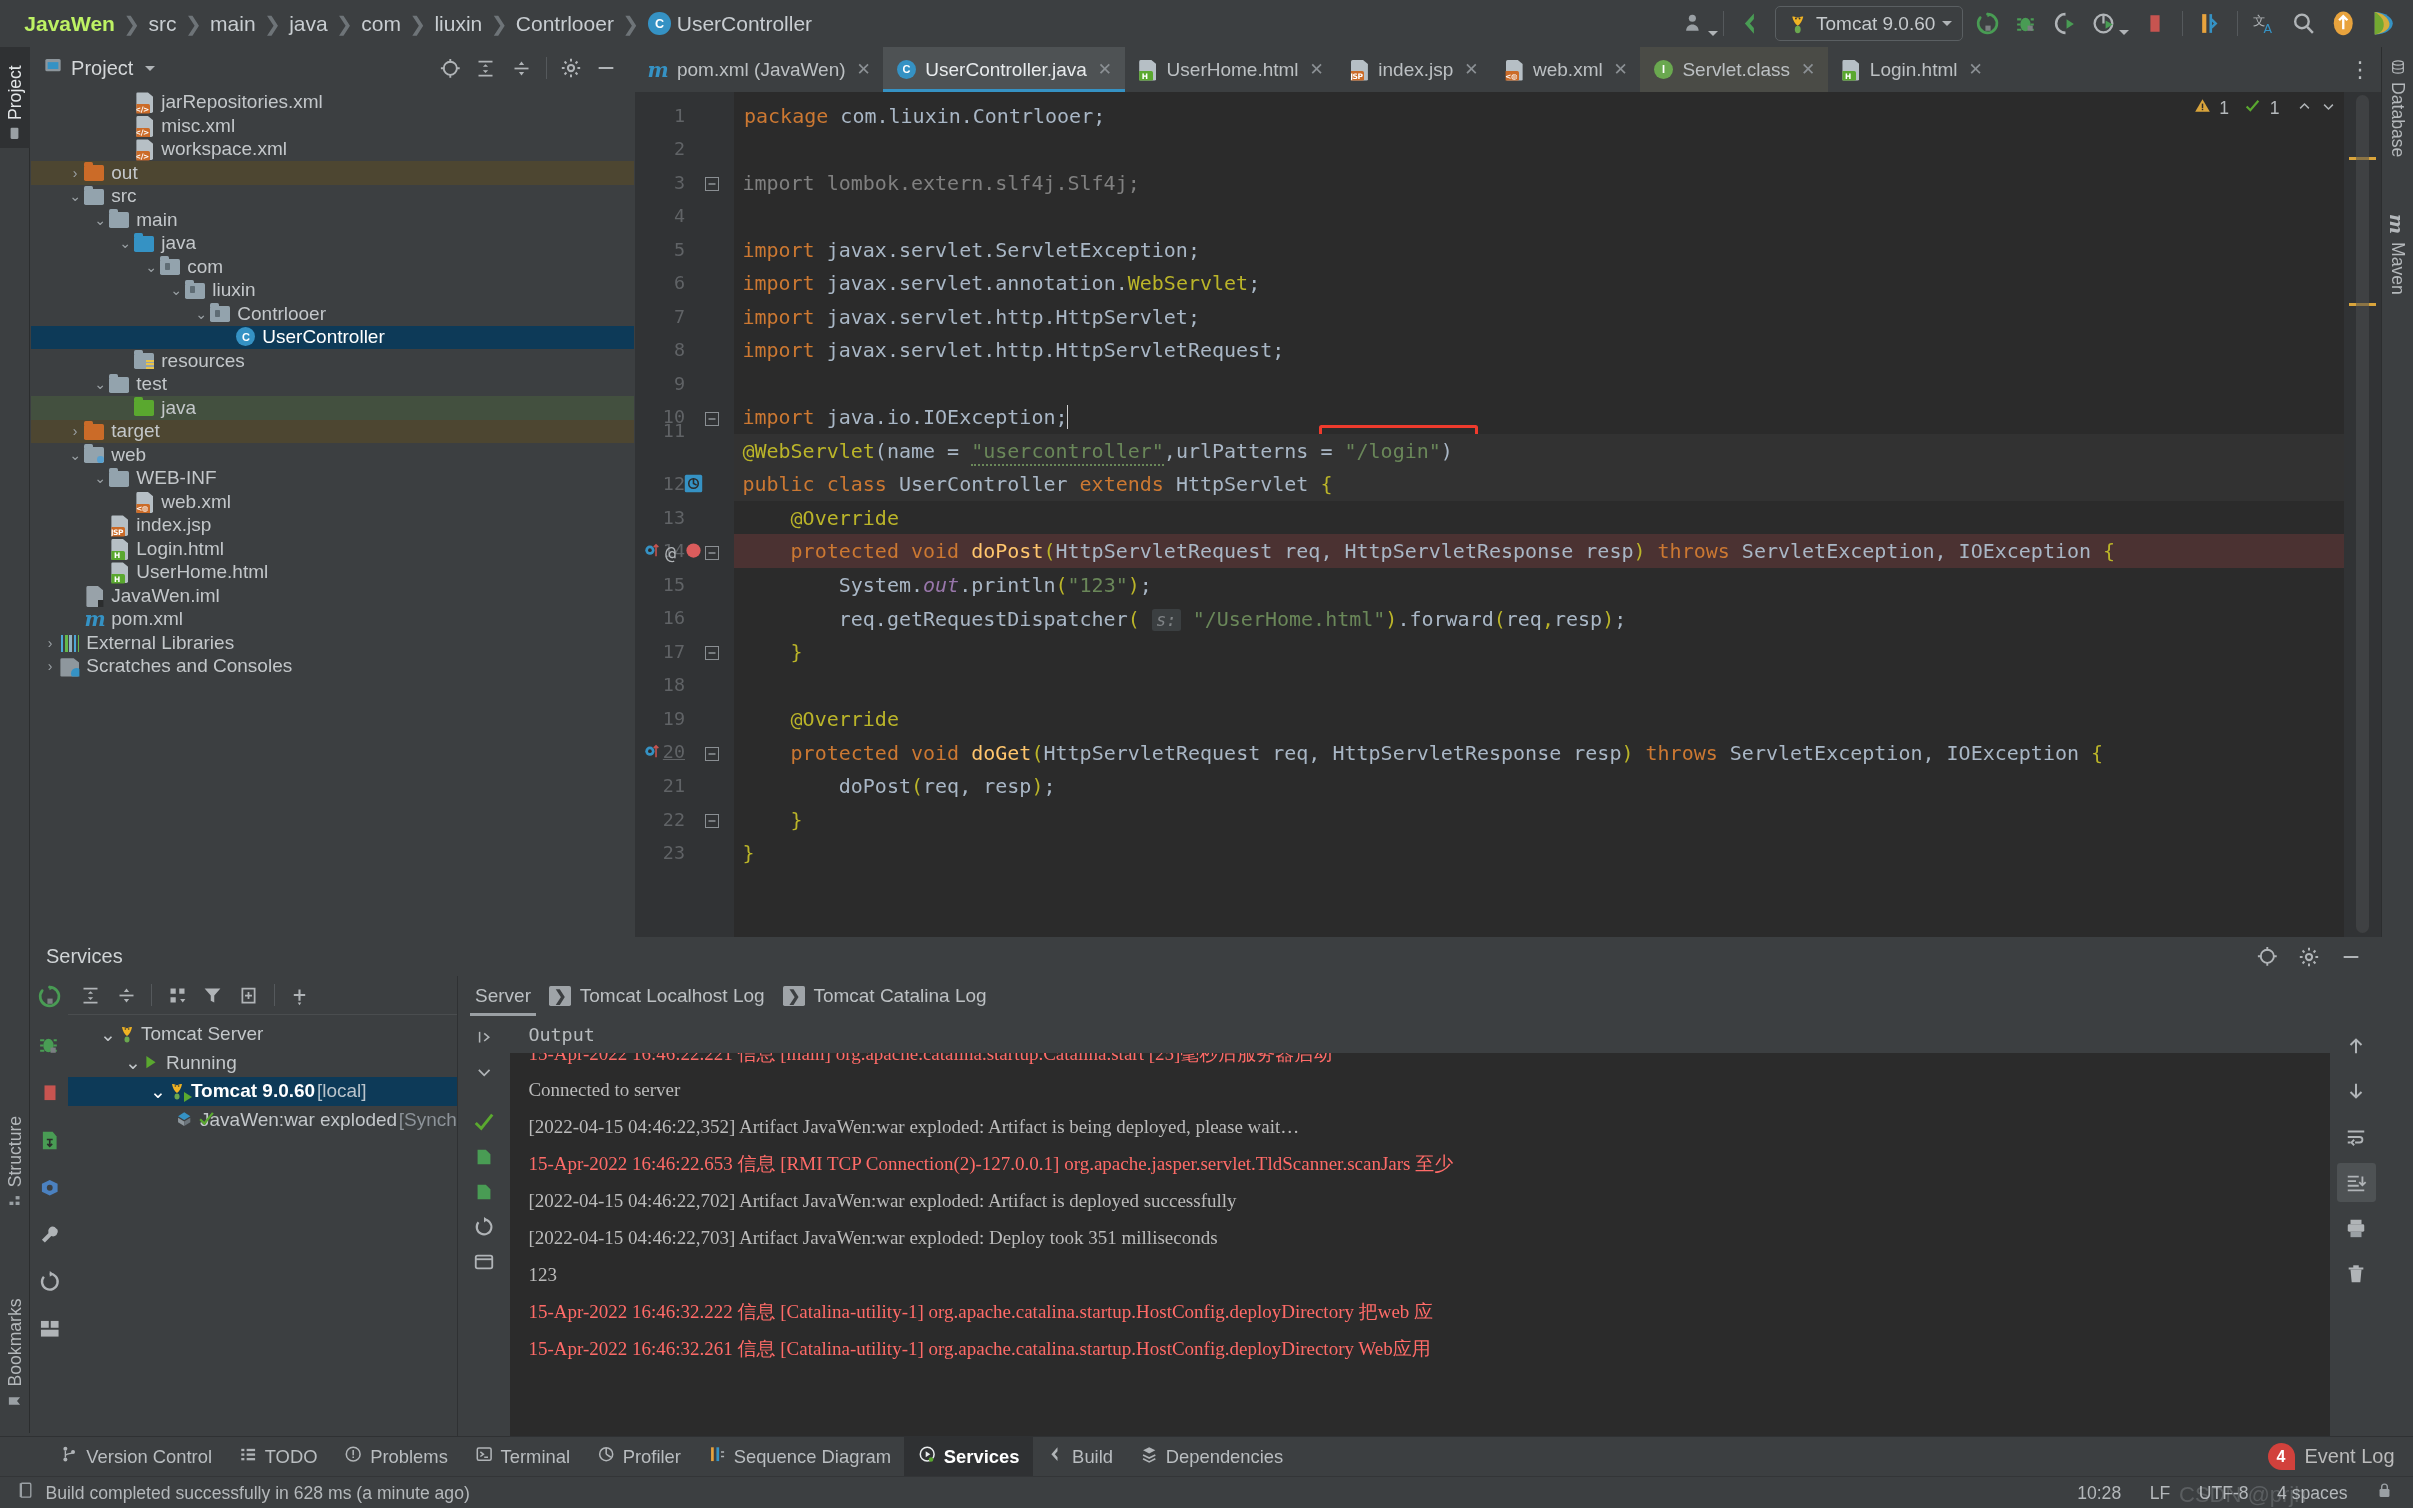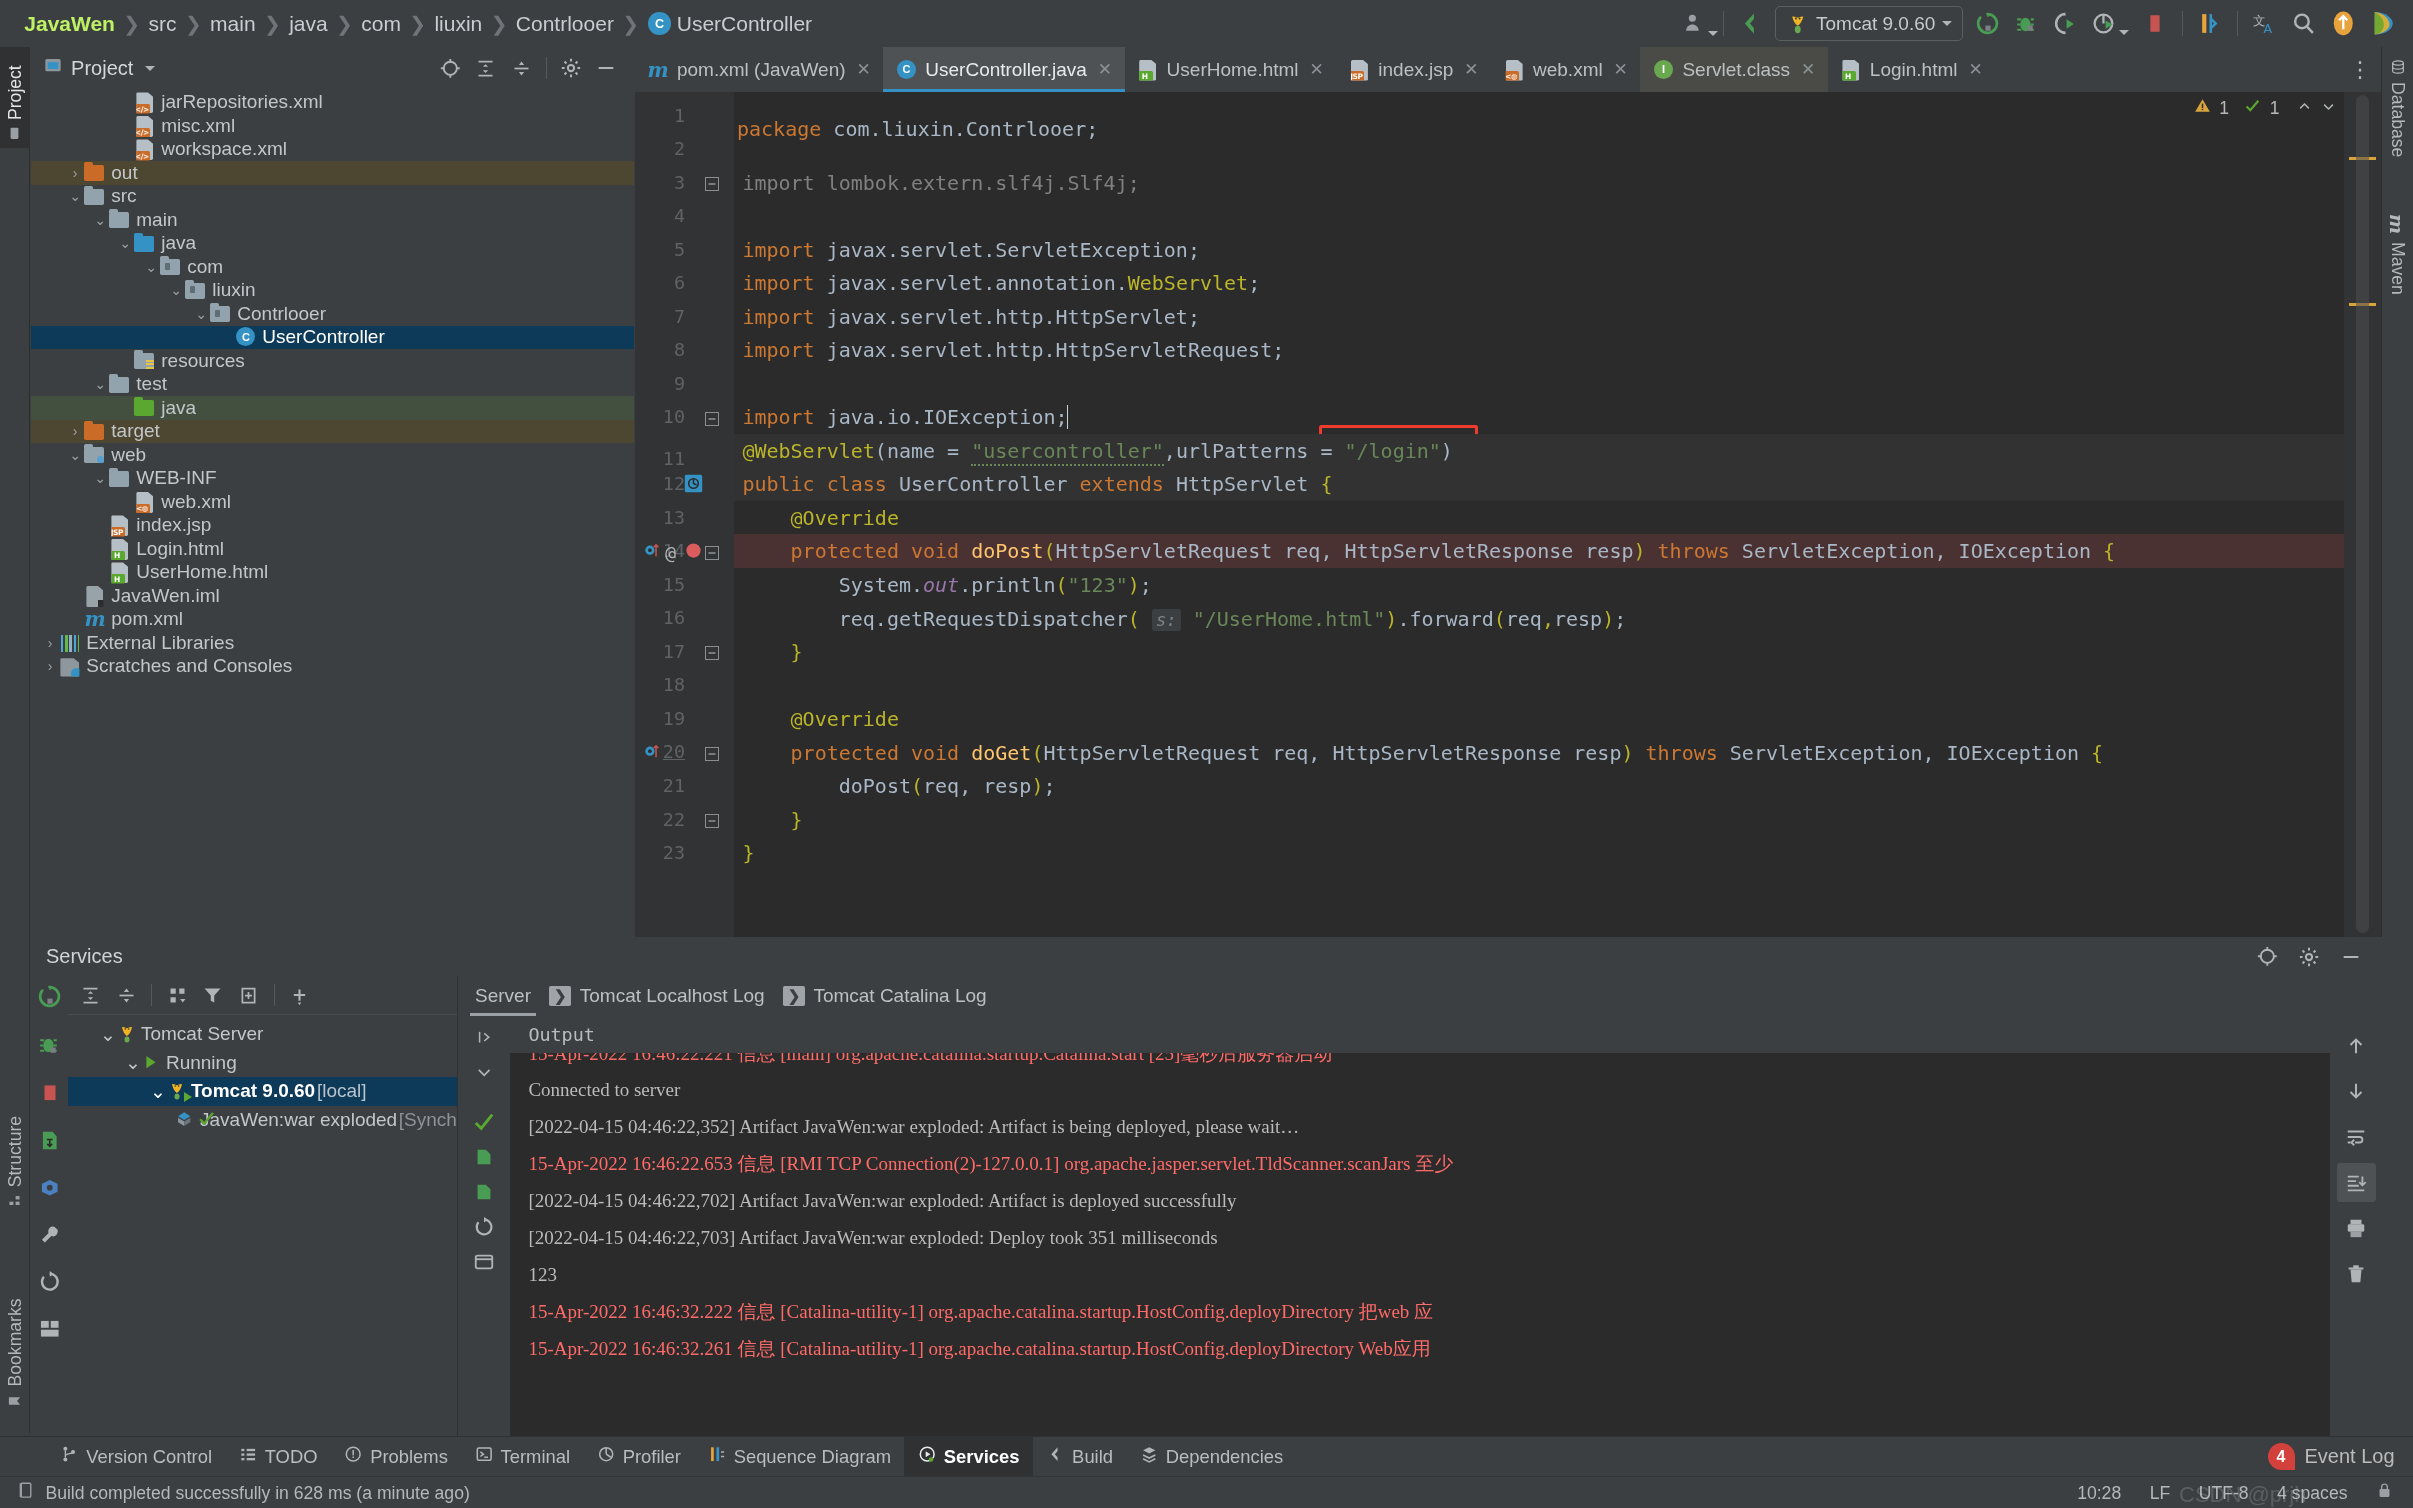--- a/index.html
+++ b/index.html
@@ -683,21 +683,21 @@
         <div class="ln" style="top: 12.6px;">1</div>
         <div class="ln" style="top: 46px;">2</div>
         <div class="ln" style="top: 80px;">3</div>
         <div class="ln" style="top: 113px;">4</div>
         <div class="ln" style="top: 147px;">5</div>
         <div class="ln" style="top: 180px;">6</div>
         <div class="ln" style="top: 214px;">7</div>
         <div class="ln" style="top: 247px;">8</div>
         <div class="ln" style="top: 281px;">9</div>
         <div class="ln" style="top: 314px;">10</div>
-        <div class="ln" style="top: 356px;">11</div>
+        <div class="ln" style="top: 328px;">11</div>
         <div class="ln" style="top: 381px;">12</div>
         <div class="ln" style="top: 415px;">13</div>
         <div class="ln" style="top: 448px;">14</div>
         <div class="ln" style="top: 482px;">15</div>
         <div class="ln" style="top: 515px;">16</div>
         <div class="ln" style="top: 549px;">17</div>
         <div class="ln" style="top: 582px;">18</div>
         <div class="ln" style="top: 616px;">19</div>
         <div class="ln" style="top: 649px; text-decoration: underline;">20</div>
         <div class="ln" style="top: 683px;">21</div>
@@ -745,21 +745,21 @@
             <circle cx="9" cy="12" r="6" fill="#3592c4"></circle>
             <circle cx="9" cy="12" r="2.4" fill="#2b2b2b"></circle>
             <path d="M17 20 L17 5 M14 8 L17 5 L20 8" stroke="#c75450" stroke-width="2" fill="none"></path>
           </svg></div>
       </div>
     <div id="code">
       <div id="redbox" style="left: 585px; top: 333px; width: 159px; height: 52px; border-color: rgb(239, 59, 45);"></div>
     <div class="rowhl" style="top: 342px;"></div>
         <div class="rowhl" style="top: 375px;"></div>
         <div class="rowerr" style="top: 442px;"></div>
-        <div class="cl" style="top: 6.7px; left: 3px; margin-top: 13px;"><span class="k">package</span><span class="n"> com.liuxin.Contrlooer;</span></div>
+        <div class="cl" style="top: 6.7px; left: 10px;"><span class="k">package</span><span class="n"> com.liuxin.Contrlooer;</span></div>
         <div class="cl" style="top: 40px; left: 8.4px;"><span class="n"></span></div>
         <div class="cl" style="top: 74px; left: 8.4px;"><span class="g">import lombok.extern.slf4j.Slf4j;</span></div>
         <div class="cl" style="top: 107px; left: 8.4px;"><span class="n"></span></div>
         <div class="cl" style="top: 141px; left: 8.4px;"><span class="k">import</span><span class="n"> javax.servlet.ServletException;</span></div>
         <div class="cl" style="top: 174px; left: 8.4px; text-align: right;"><span class="k">import</span><span class="n"> javax.servlet.annotation.</span><span class="an">WebServlet</span><span class="n">;</span></div>
         <div class="cl" style="top: 208px; left: 8.4px;"><span class="k">import</span><span class="n"> javax.servlet.http.HttpServlet;</span></div>
         <div class="cl" style="top: 241px; left: 8.4px;"><span class="k">import</span><span class="n"> javax.servlet.http.HttpServletRequest;</span></div>
         <div class="cl" style="top: 308px; left: 8.4px;"><span class="k">import</span><span class="n"> java.io.IOException;</span><span style="border-left:1.7px solid #d0d0d0;margin-left:-0.8px;">&nbsp;</span></div>
         <div class="cl" style="top: 342px; left: 8.4px;"><span class="an">@WebServlet</span><span class="n">(</span><span class="n">name = </span><span class="s wavy">"usercontroller"</span><span class="n">,urlPatterns </span><span class="n">= </span><span class="s">"/login"</span><span class="n">)</span></div>
         <div class="cl" style="top: 375px; left: 8.4px;"><span class="k">public class </span><span class="n">UserController </span><span class="k">extends </span><span class="n">HttpServlet </span><span class="an">{</span></div>

